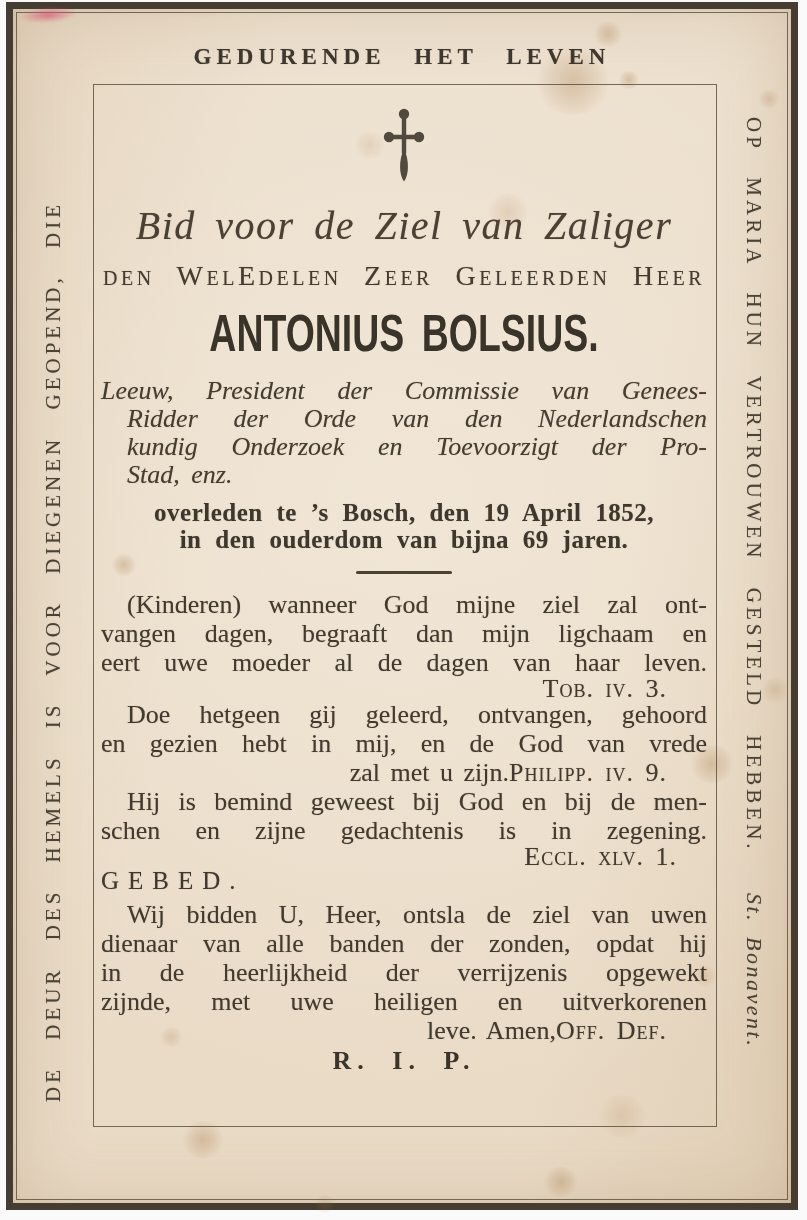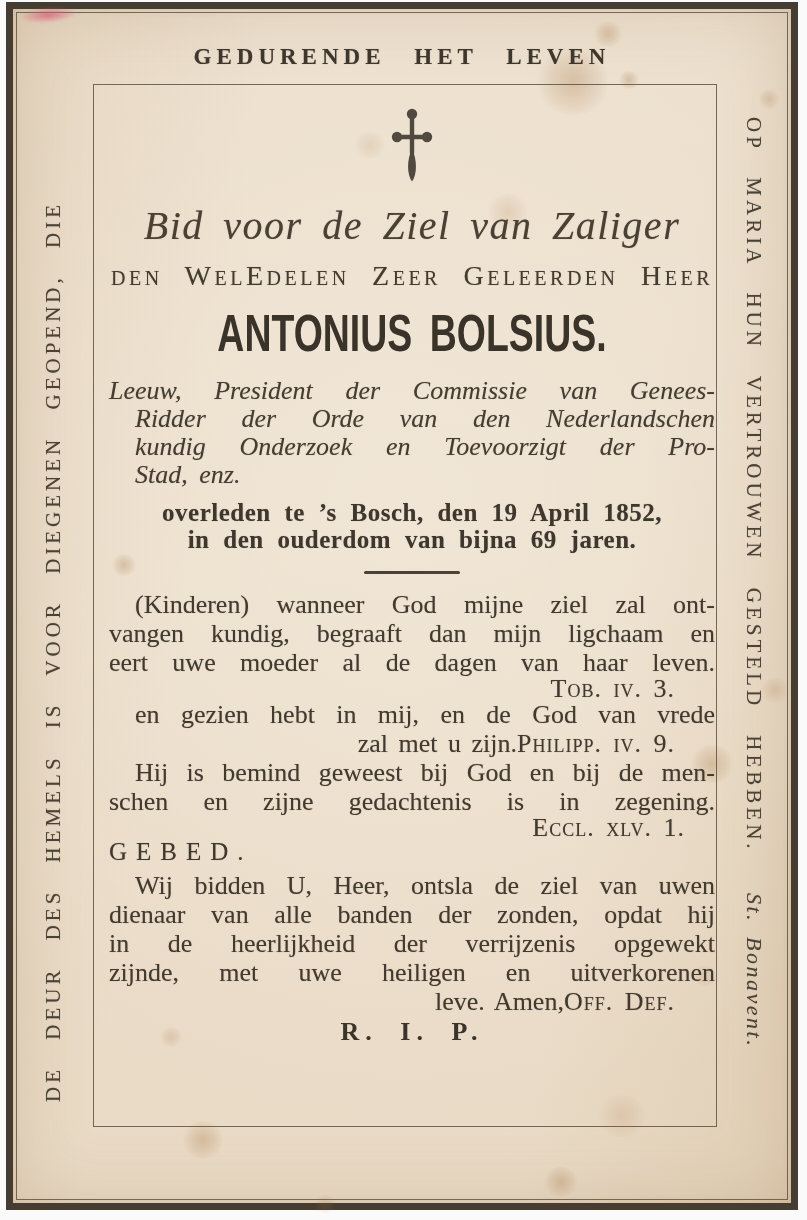--- a/index.html
+++ b/index.html
@@ -28,21 +28,21 @@
   
   .banner{position:absolute;top:35px;left:0;right:0;text-align:center;
     font-weight:bold;font-size:23px;letter-spacing:5px;word-spacing:18px;color:#3e372d;}
   
   .vtext{position:absolute;writing-mode:vertical-rl;text-orientation:mixed;
     font-size:21px;letter-spacing:4px;word-spacing:17px;color:#4b4236;white-space:nowrap;}
   .vleft{left:28px;top:118px;height:975px;transform:rotate(180deg);}
   .vright{right:24px;top:108px;height:995px;}
   .vattr{font-style:italic;font-size:22px;letter-spacing:2.5px;word-spacing:6px;margin-top:14px;}
   
-  .content{position:absolute;left:96px;top:76px;width:606px;}
+  .content{position:absolute;left:88px;top:76px;width:606px;}
   .crossrow{margin-top:22px;text-align:center;height:82px;}
   .crossrow svg{opacity:.88;}
   .script{margin-top:10px;text-align:center;font-style:italic;font-size:40px;line-height:54px;
     letter-spacing:1.5px;word-spacing:8px;color:#4a4134;}
   .honorific{margin-top:6px;text-align:center;font-variant:small-caps;font-size:28px;line-height:34px;
     letter-spacing:3.5px;word-spacing:12px;color:#443c30;}
   .name{margin-top:14px;text-align:center;font-family:"Liberation Sans","DejaVu Sans",sans-serif;
     font-weight:bold;font-size:52px;line-height:52px;word-spacing:10px;color:#3a332a;
     transform:scaleX(.72);transform-origin:center;white-space:nowrap;}
   
@@ -137,30 +137,31 @@
       <div class="death txt-soft">
         <div>overleden te ’s Bosch, den 19 April 1852,</div>
         <div>in den ouderdom van bijna 69 jaren.</div>
       </div>
 
       <div class="divider"></div>
 
       <div class="quote q1 txt-soft">
         <div class="qlines">
             <div class="qline">(Kinderen) wanneer God mijne ziel zal ont-</div>
-            <div class="qline">vangen kundig, begraaft dan mijn ligchaam en</div>
+            <div class="qline">vangen dagen, begraaft dan mijn ligchaam en</div>
             <div class="qline">eert uwe moeder al de dagen van haar leven.</div>
           </div>
         <div class="citrow">
           <span class="cit">Tob. iv. 3.</span>
         </div>
       </div>
 
       <div class="quote txt-soft">
         <div class="qlines">
+            <div class="qline">Doe hetgeen gij geleerd, ontvangen, gehoord</div>
             <div class="qline">en gezien hebt in mij, en de God van vrede</div>
           </div>
         <div class="lastrow">
           <span>zal met u zijn.</span>
           <span class="cit">Philipp. iv. 9.</span>
         </div>
       </div>
 
       <div class="quote txt-soft">
         <div class="qlines">

